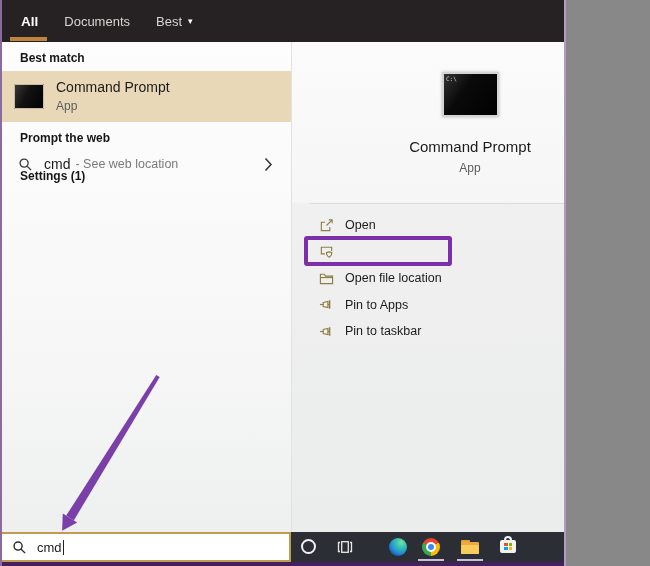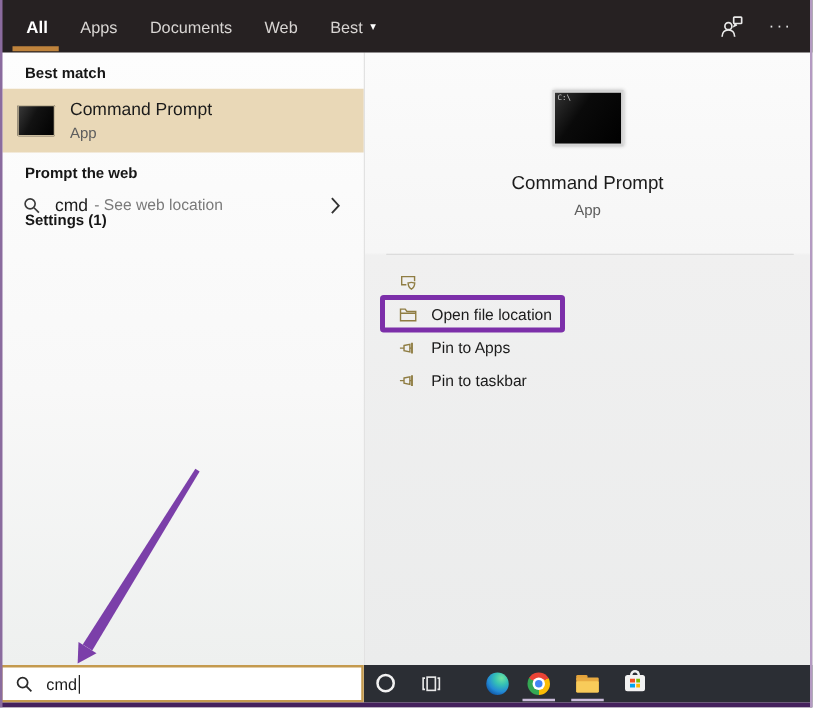--- a/index.html
+++ b/index.html
@@ -1,17 +1,17 @@
 <!DOCTYPE html>
 <html><head>
 <meta charset="utf-8">
 <style>
   * { margin:0; padding:0; box-sizing:border-box; }
   body { background:#888; font-family:"Liberation Sans", sans-serif; }
-  .screen { position:relative; width:650px; height:566px; background:#fff; overflow:hidden;
+  .screen { position:relative; width:566px; height:566px; background:#fff; overflow:hidden;
             font-family:"Liberation Sans", sans-serif; }
 
   
   .edge-left  { position:absolute; left:0; top:0; width:2px; height:566px; background:#8a6b9e; z-index:60; }
   .edge-right { position:absolute; right:0; top:0; width:2px; height:566px; background:#b49ac2; z-index:60; }
   .bottom-strip { position:absolute; left:0; top:562px; width:650px; height:4px; background:#44215c; z-index:55; }
 
   
   .topbar { position:absolute; left:0; top:0; width:650px; height:42px; background:#262122; z-index:10;
             display:flex; align-items:center; }
@@ -104,27 +104,21 @@
 <body>
 
 <div class="screen">
 
   <div class="topbar">
     <div class="tabs">
       <div class="tab selected">
         <span class="tab-label">All</span>
       </div>
       <div class="tab">
-        <span class="tab-label">Apps</span>
-      </div>
-      <div class="tab">
         <span class="tab-label">Documents</span>
-      </div>
-      <div class="tab">
-        <span class="tab-label">Web</span>
       </div>
       <div class="tab">
         <span class="tab-label">Best</span>
         <span class="caret">▾</span>
       </div>
     </div>
     <div class="topbar-icons">
       <span>
         <svg width="19" height="19" viewBox="0 0 17 17" fill="none" stroke="#e9e9e9" stroke-width="1.2">
           <circle cx="6" cy="8" r="2.5"></circle>
@@ -169,20 +163,30 @@
 
   <div class="right-panel">
     <div class="app-icon">
       <span>C:\</span>
     </div>
     <div class="app-title">Command Prompt</div>
     <div class="app-sub">App</div>
     <div class="rp-divider"></div>
 
     <div class="actions">
+      <div class="action-row">
+        <span>
+          <svg width="15" height="15" viewBox="0 0 16 16" fill="none" stroke="currentColor" stroke-width="1.2">
+            <path d="M6.5 4.5 H2.5 V13.5 H11.5 V9.5"></path>
+            <path d="M8 8 L14 2"></path>
+              <path d="M10.5 2 H14 V5.5"></path>
+          </svg>
+        </span>
+        <span class="action-label">Open</span>
+      </div>
       <div class="action-row">
         <span>
           <svg width="15" height="15" viewBox="0 0 16 16" fill="none" stroke="currentColor" stroke-width="1.2">
             <path d="M13.5 7.5 V3.5 H2.5 V10.5 H6.5"></path>
             <path d="M8 9 c1.3 0 1.9-0.6 2.8-0.6 s1.5 0.6 2.8 0.6 c0 2.8-0.9 4.2-2.8 5.2 c-1.9-1-2.8-2.4-2.8-5.2 z"></path>
           </svg>
         </span>
       </div>
       <div class="action-row">
         <span>

